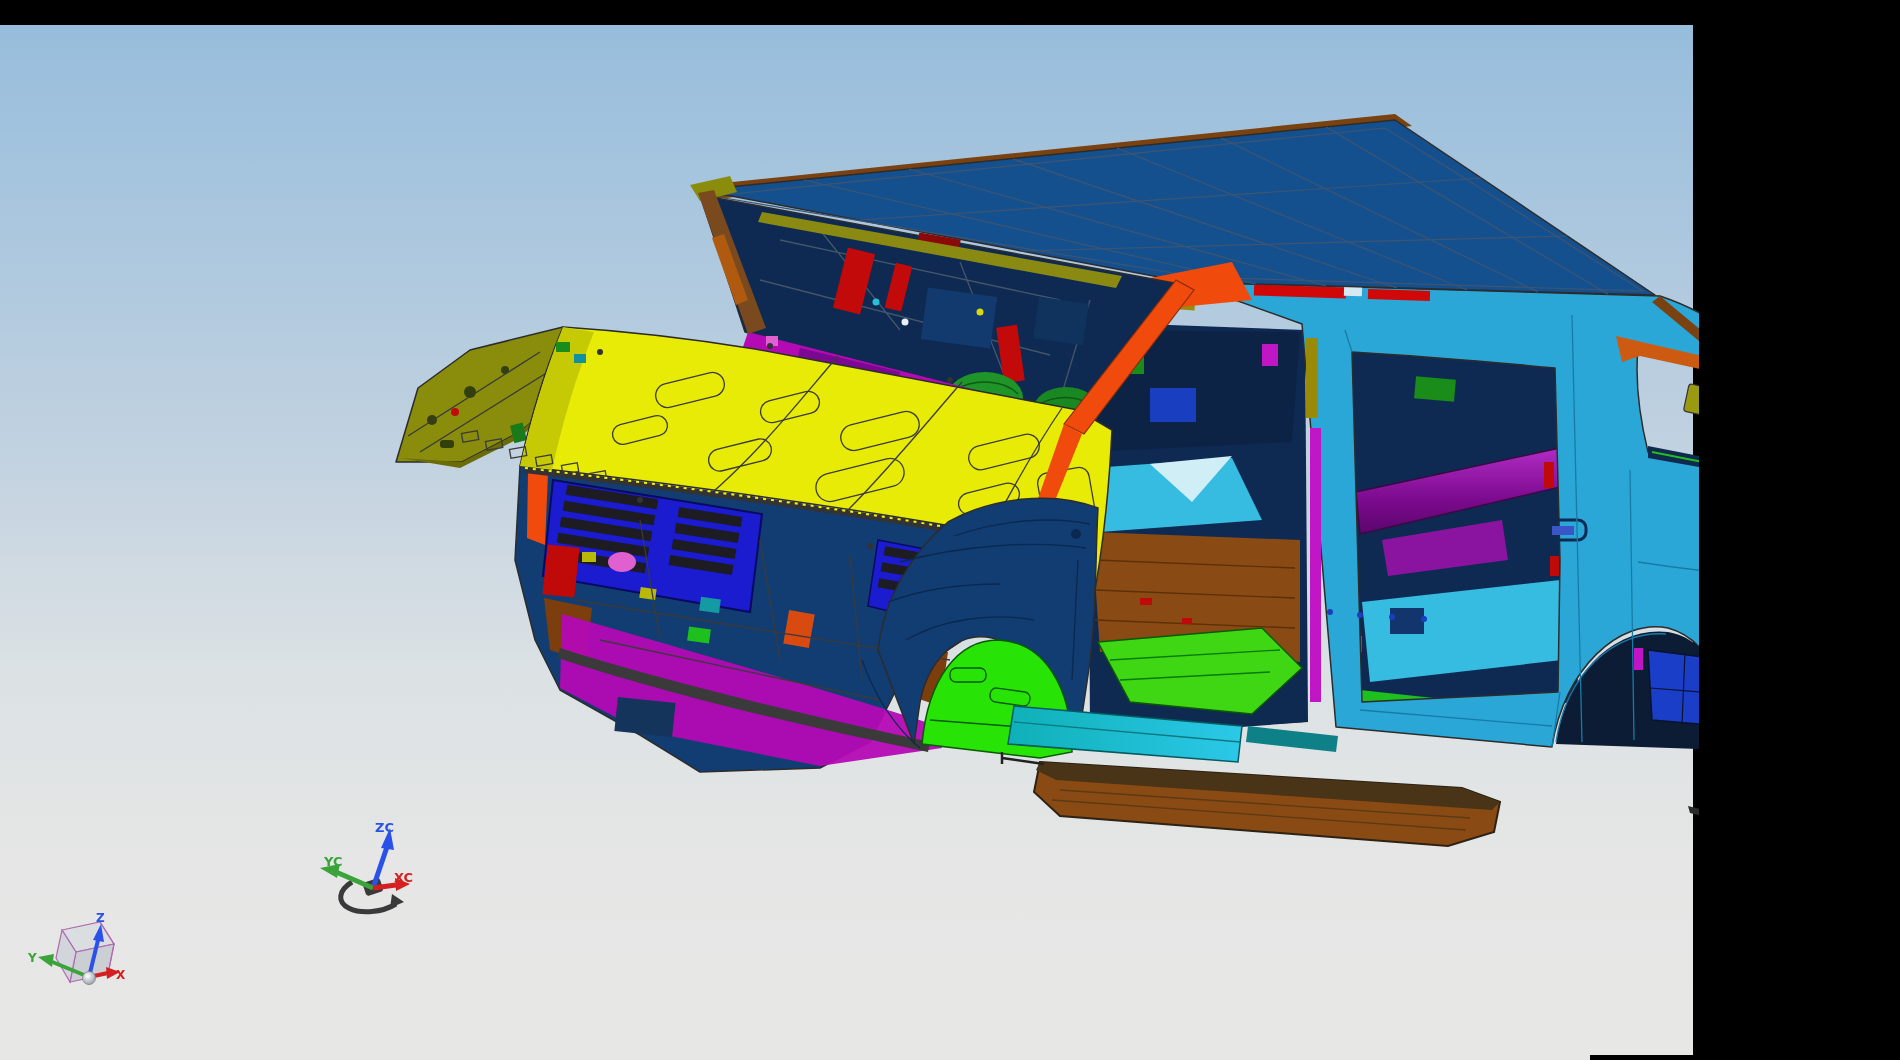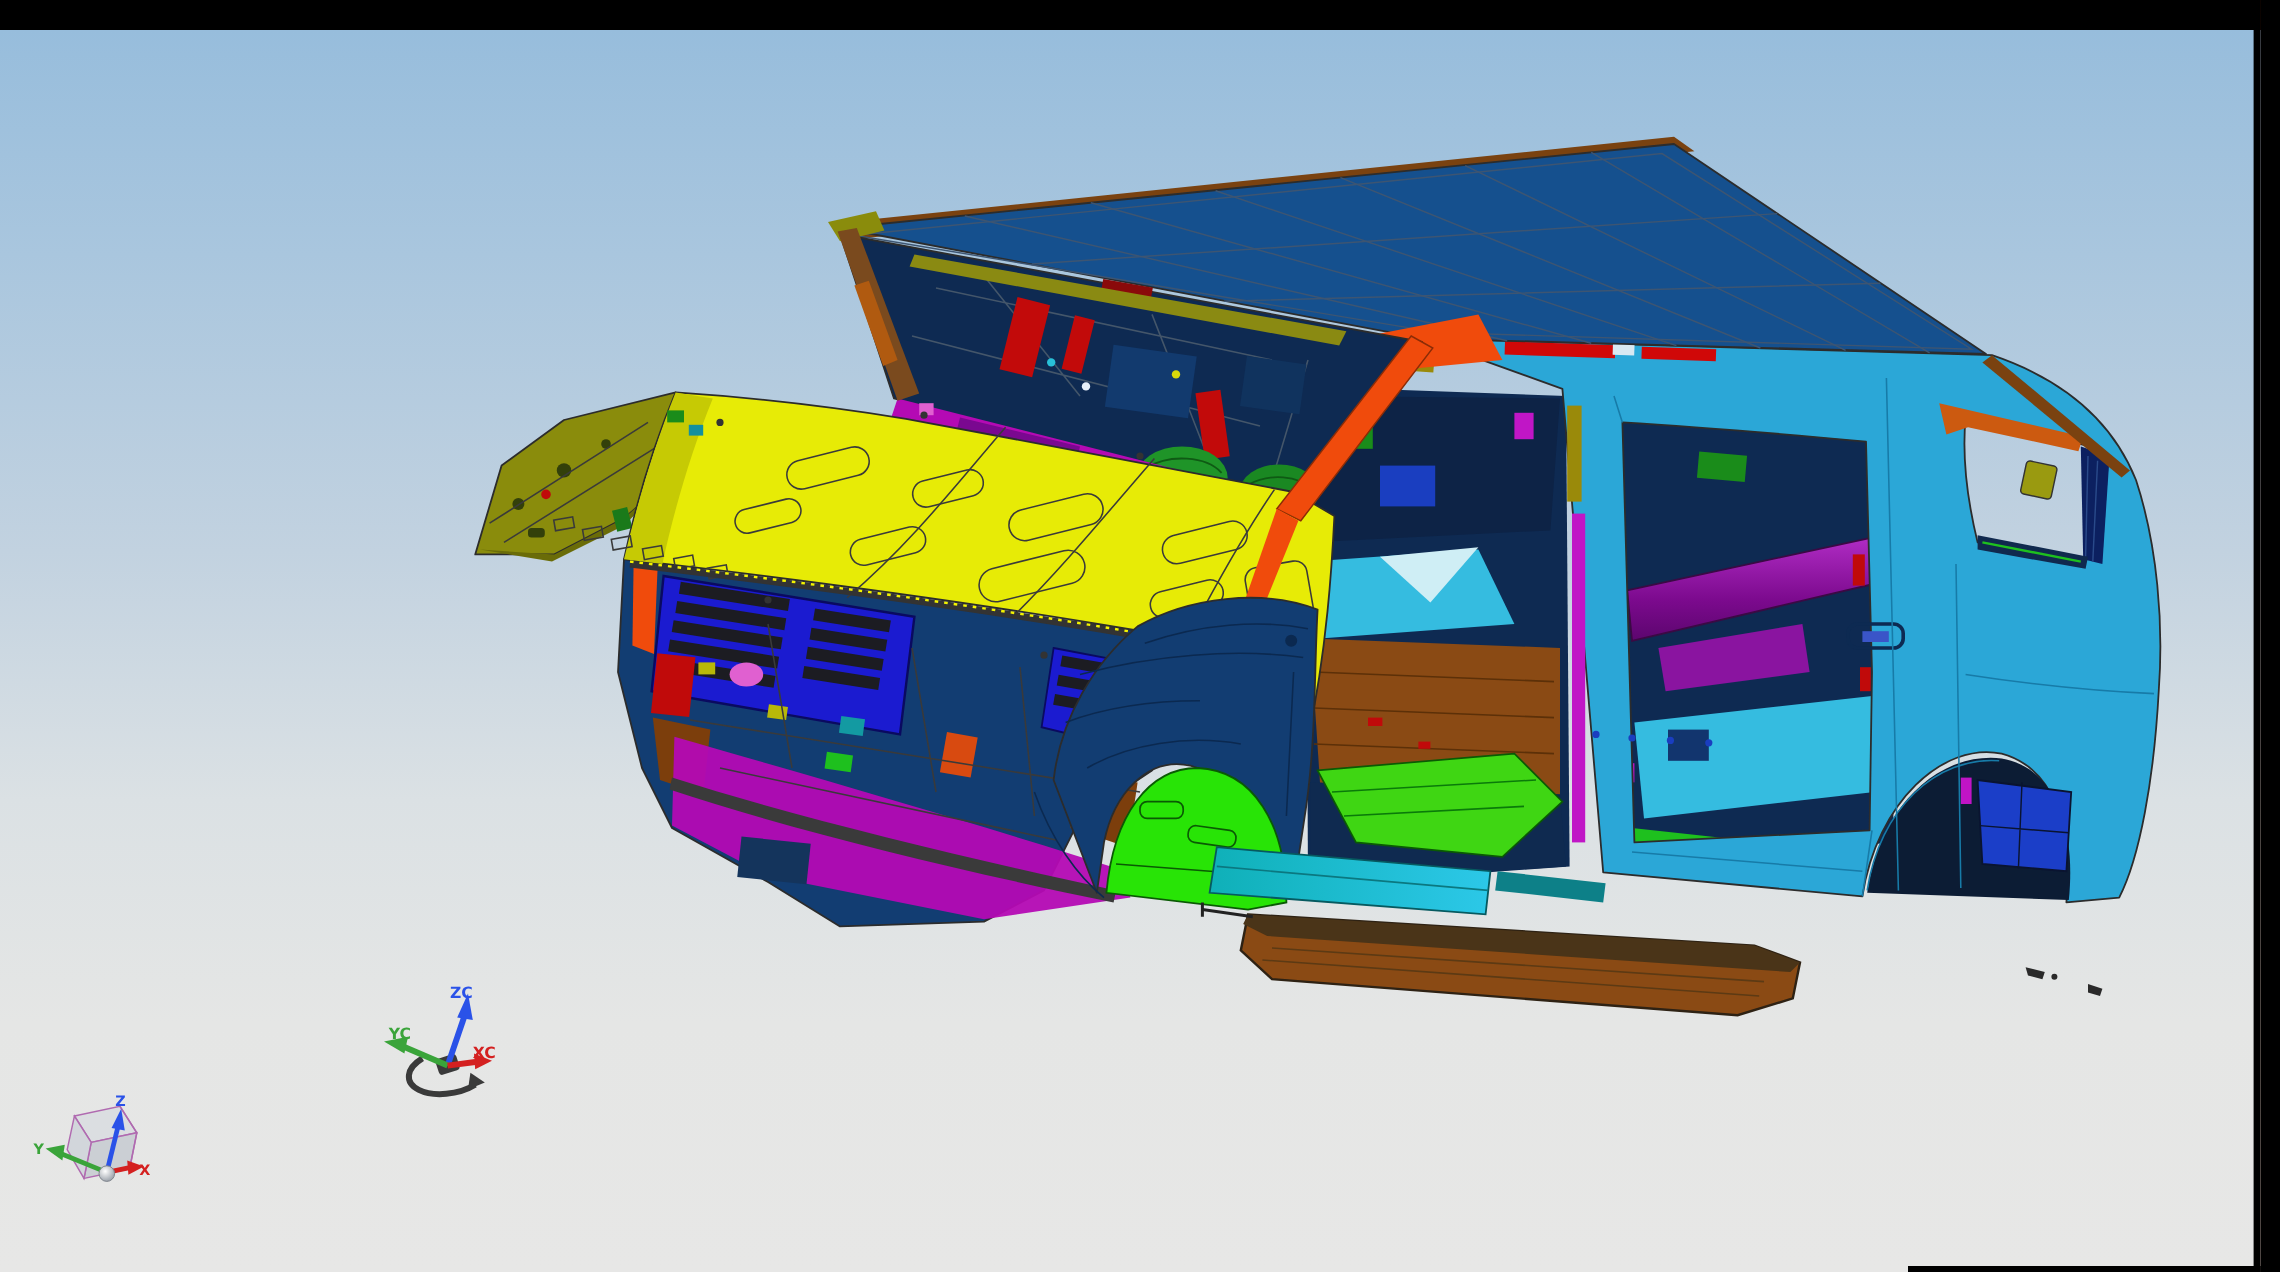--- a/index.html
+++ b/index.html
@@ -1,16 +1,16 @@
 <!DOCTYPE html>
 <html style="--bg_top: #97bddc; --bg_bottom: #e7e7e6; --bar_black: #000000; --roof_blue: #15508e; --body_cyan: #2ba7d7; --fender_navy: #123d72; --interior_navy: #0e2a52; --hood_yellow: #e7eb06; --wing_olive: #8a8c0c; --bright_green: #28e406; --seat_green: #1f9428; --brown: #8a4a14; --rail_brown: #7a4210; --orange: #f04b0c; --red: #c80c0c; --magenta: #b40ab4; --purple: #8a0a9a; --grille_blue: #1b1bd0; --box_blue: #1b3ec8; --teal: #12b2ba; --floor_cyan: #35bce0; --axis_blue: #2a52e8; --axis_green: #3aa43a; --axis_red: #d42020; --cube_edge: #b06ab0; --debris: #2a2a2a;"><head>
 <meta charset="utf-8">
 <style>
   html,body{margin:0;padding:0;background:#000;}
-  .stage{position:relative;width:1884px;height:1060px;background:#c2410c;overflow:hidden;
+  .stage{position:relative;width:1699px;height:1060px;background:#c2410c;overflow:hidden;
          font-family:"DejaVu Sans","Liberation Sans",sans-serif;}
   .viewport{position:absolute;left:0;top:25px;width:1894px;height:1035px;
     background:linear-gradient(180deg,var(--bg_top) 0%,#a9c6de 18%,#c2d2e0 42%,#dbe1e4 62%,#e5e6e5 80%,var(--bg_bottom) 100%);}
   .bar-top{position:absolute;left:0;top:0;width:1900px;height:25px;background:var(--bar_black);}
   .bar-right{position:absolute;right:0;top:0;width:6px;height:1060px;background:var(--bar_black);}
   .bar-br{position:absolute;left:1590px;top:1055px;width:310px;height:5px;background:var(--bar_black);}
   svg.scene{position:absolute;left:0;top:0;width:1900px;height:1060px;}
   .ln{fill:none;stroke:#3d5572;stroke-width:1.2;}
   .dk{fill:none;stroke:#2c2c2c;stroke-width:1.5;stroke-linejoin:round;}
   .hln{fill:none;stroke:#3a3a3a;stroke-width:1.3;}

